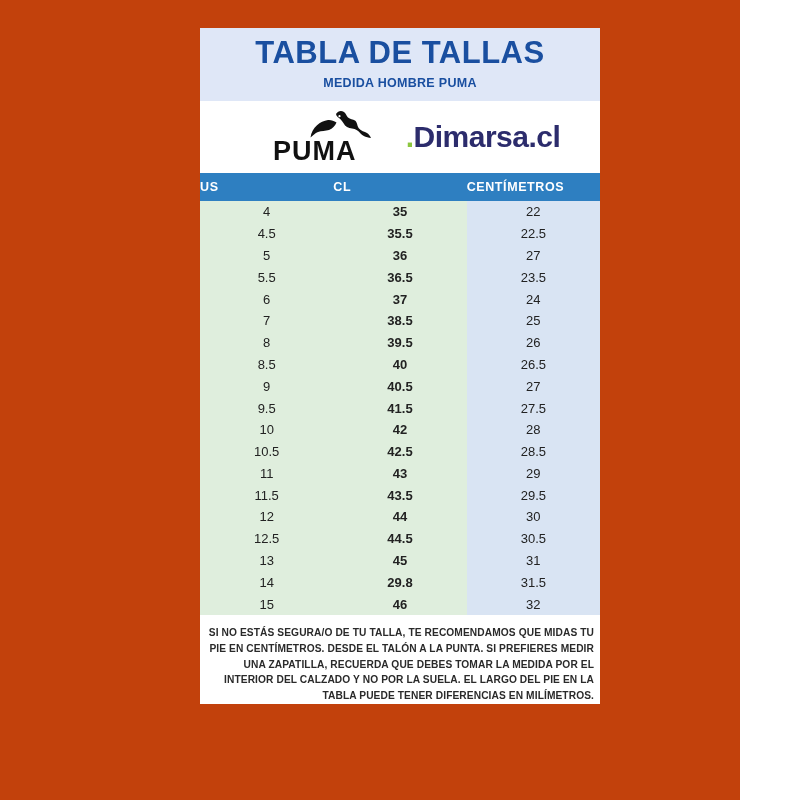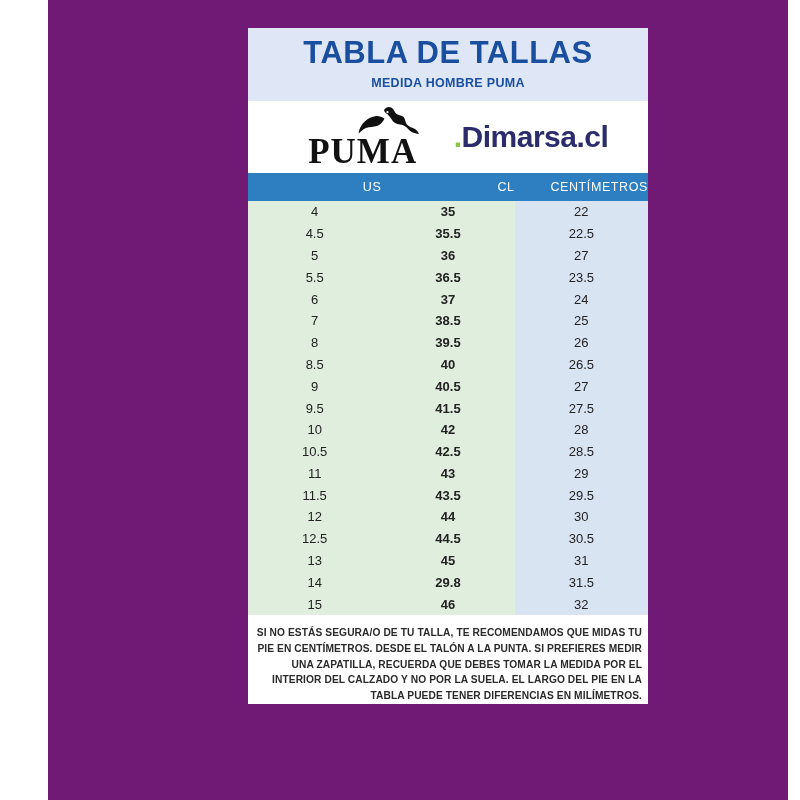--- a/index.html
+++ b/index.html
@@ -7,23 +7,22 @@
     padding: 0;
     width: 800px;
     height: 800px;
     background: #ffffff;
     font-family: "Liberation Sans", sans-serif;
   }
   #sheet {
     position: relative;
     width: 740px;
     height: 800px;
-    background: #701a75;
+    background: #c2410c;
     overflow: hidden;
-    margin-left: 48px;
   }
   .card {
     position: absolute;
     left: 200px;
     top: 28px;
     width: 400px;
     background: #ffffff;
   }
   .title-band {
     background: #dfe7f7;
@@ -58,22 +57,22 @@
     flex-direction: column;
     align-items: center;
     width: 150px;
   }
   .puma-cat {
     width: 150px;
     height: 30px;
     position: relative;
   }
   .puma-word {
-    font-family: Liberation Serif, serif;
-    font-size: 35px;
+    font-family: Liberation Sans, sans-serif;
+    font-size: 27px;
     font-weight: bold;
     letter-spacing: 1px;
     color: #111111;
     line-height: 1;
     margin-top: -2px;
   }
   .dimarsa {
     font-size: 30px;
     font-weight: bold;
     color: #2c2c6c;
@@ -88,24 +87,24 @@
   }
   table.sizes {
     width: 400px;
     border-collapse: collapse;
     table-layout: fixed;
   }
   table.sizes th {
     background: #2e7fc1;
     color: #ffffff;
     font-size: 12.5px;
-    font-weight: normal;
+    font-weight: bold;
     letter-spacing: 0.6px;
     padding: 7px 0;
-    text-align: right;
+    text-align: left;
   }
   table.sizes td {
     font-size: 13px;
     color: #222222;
     text-align: center;
     padding: 3.4px 0;
   }
   table.sizes td.col-us { background: #dfeedd; }
   table.sizes td.col-cl { background: #dfeedd; font-weight: bold; }
   table.sizes td.col-cm { background: #d9e4f3; }

